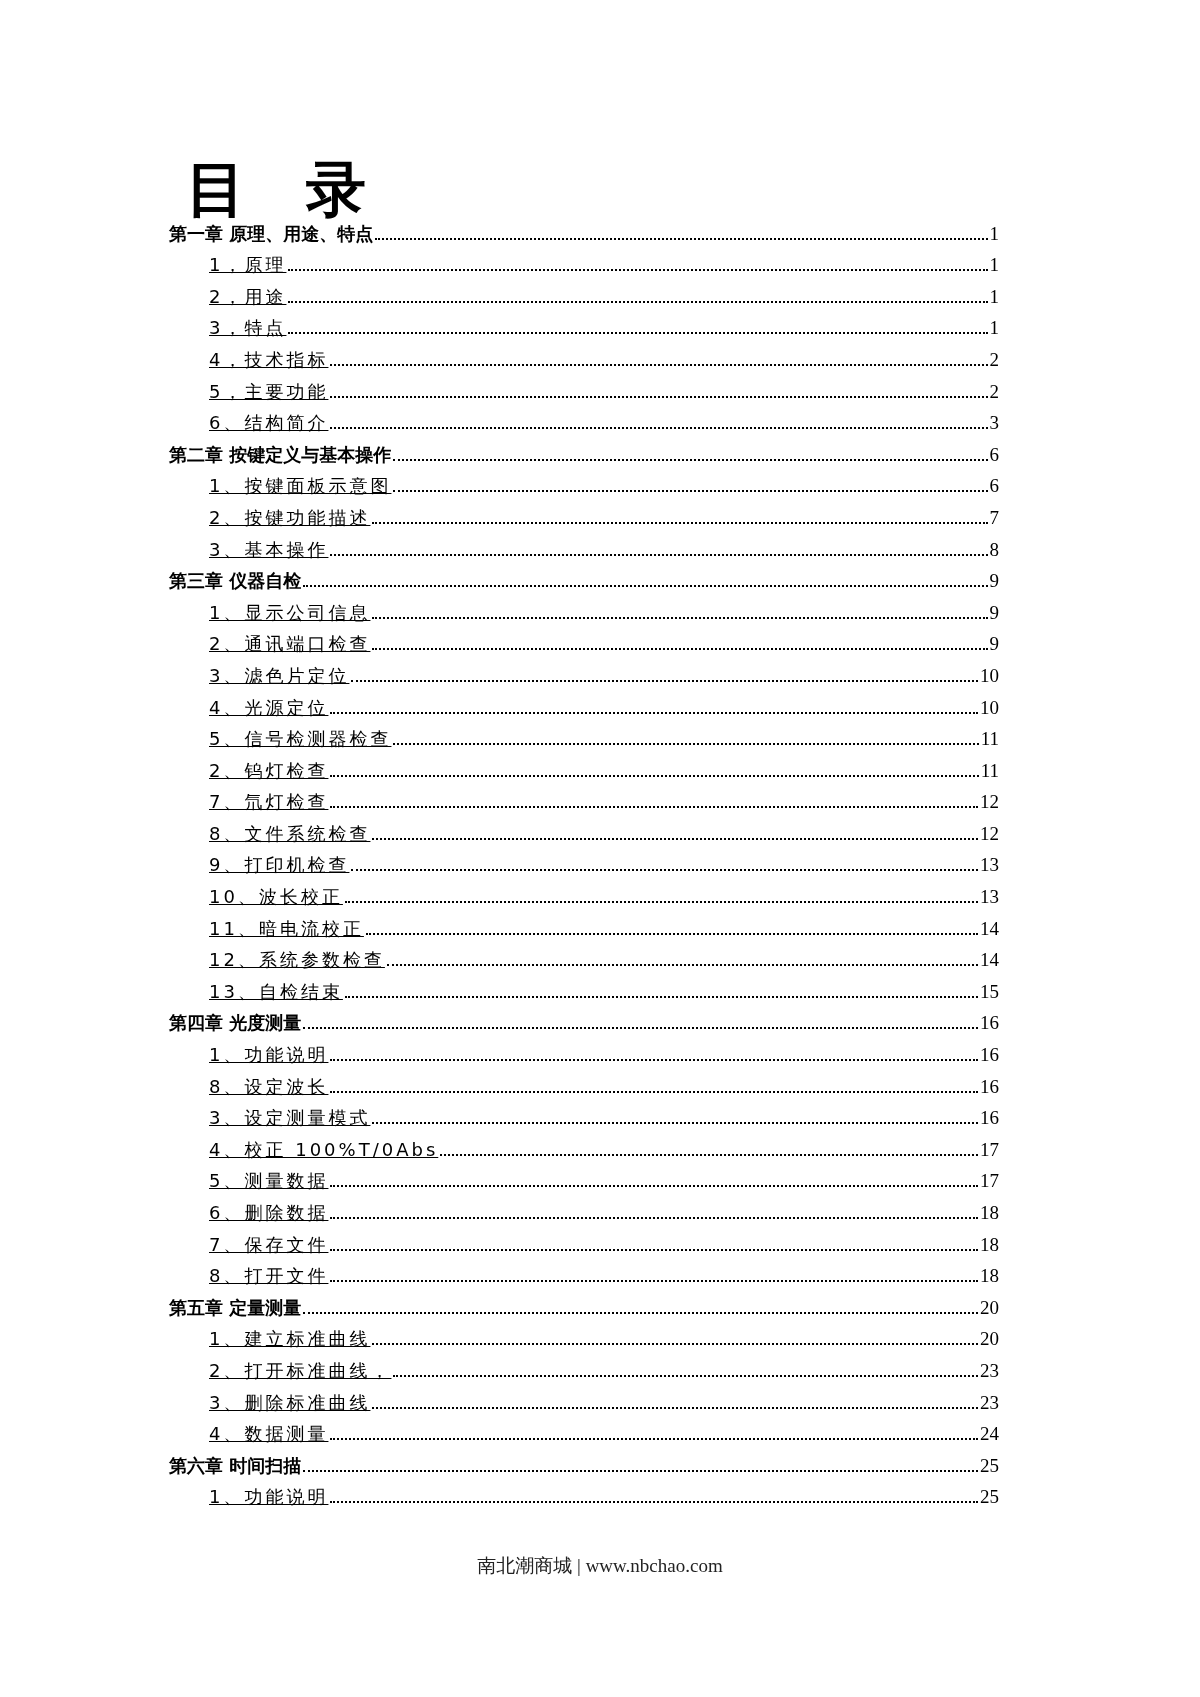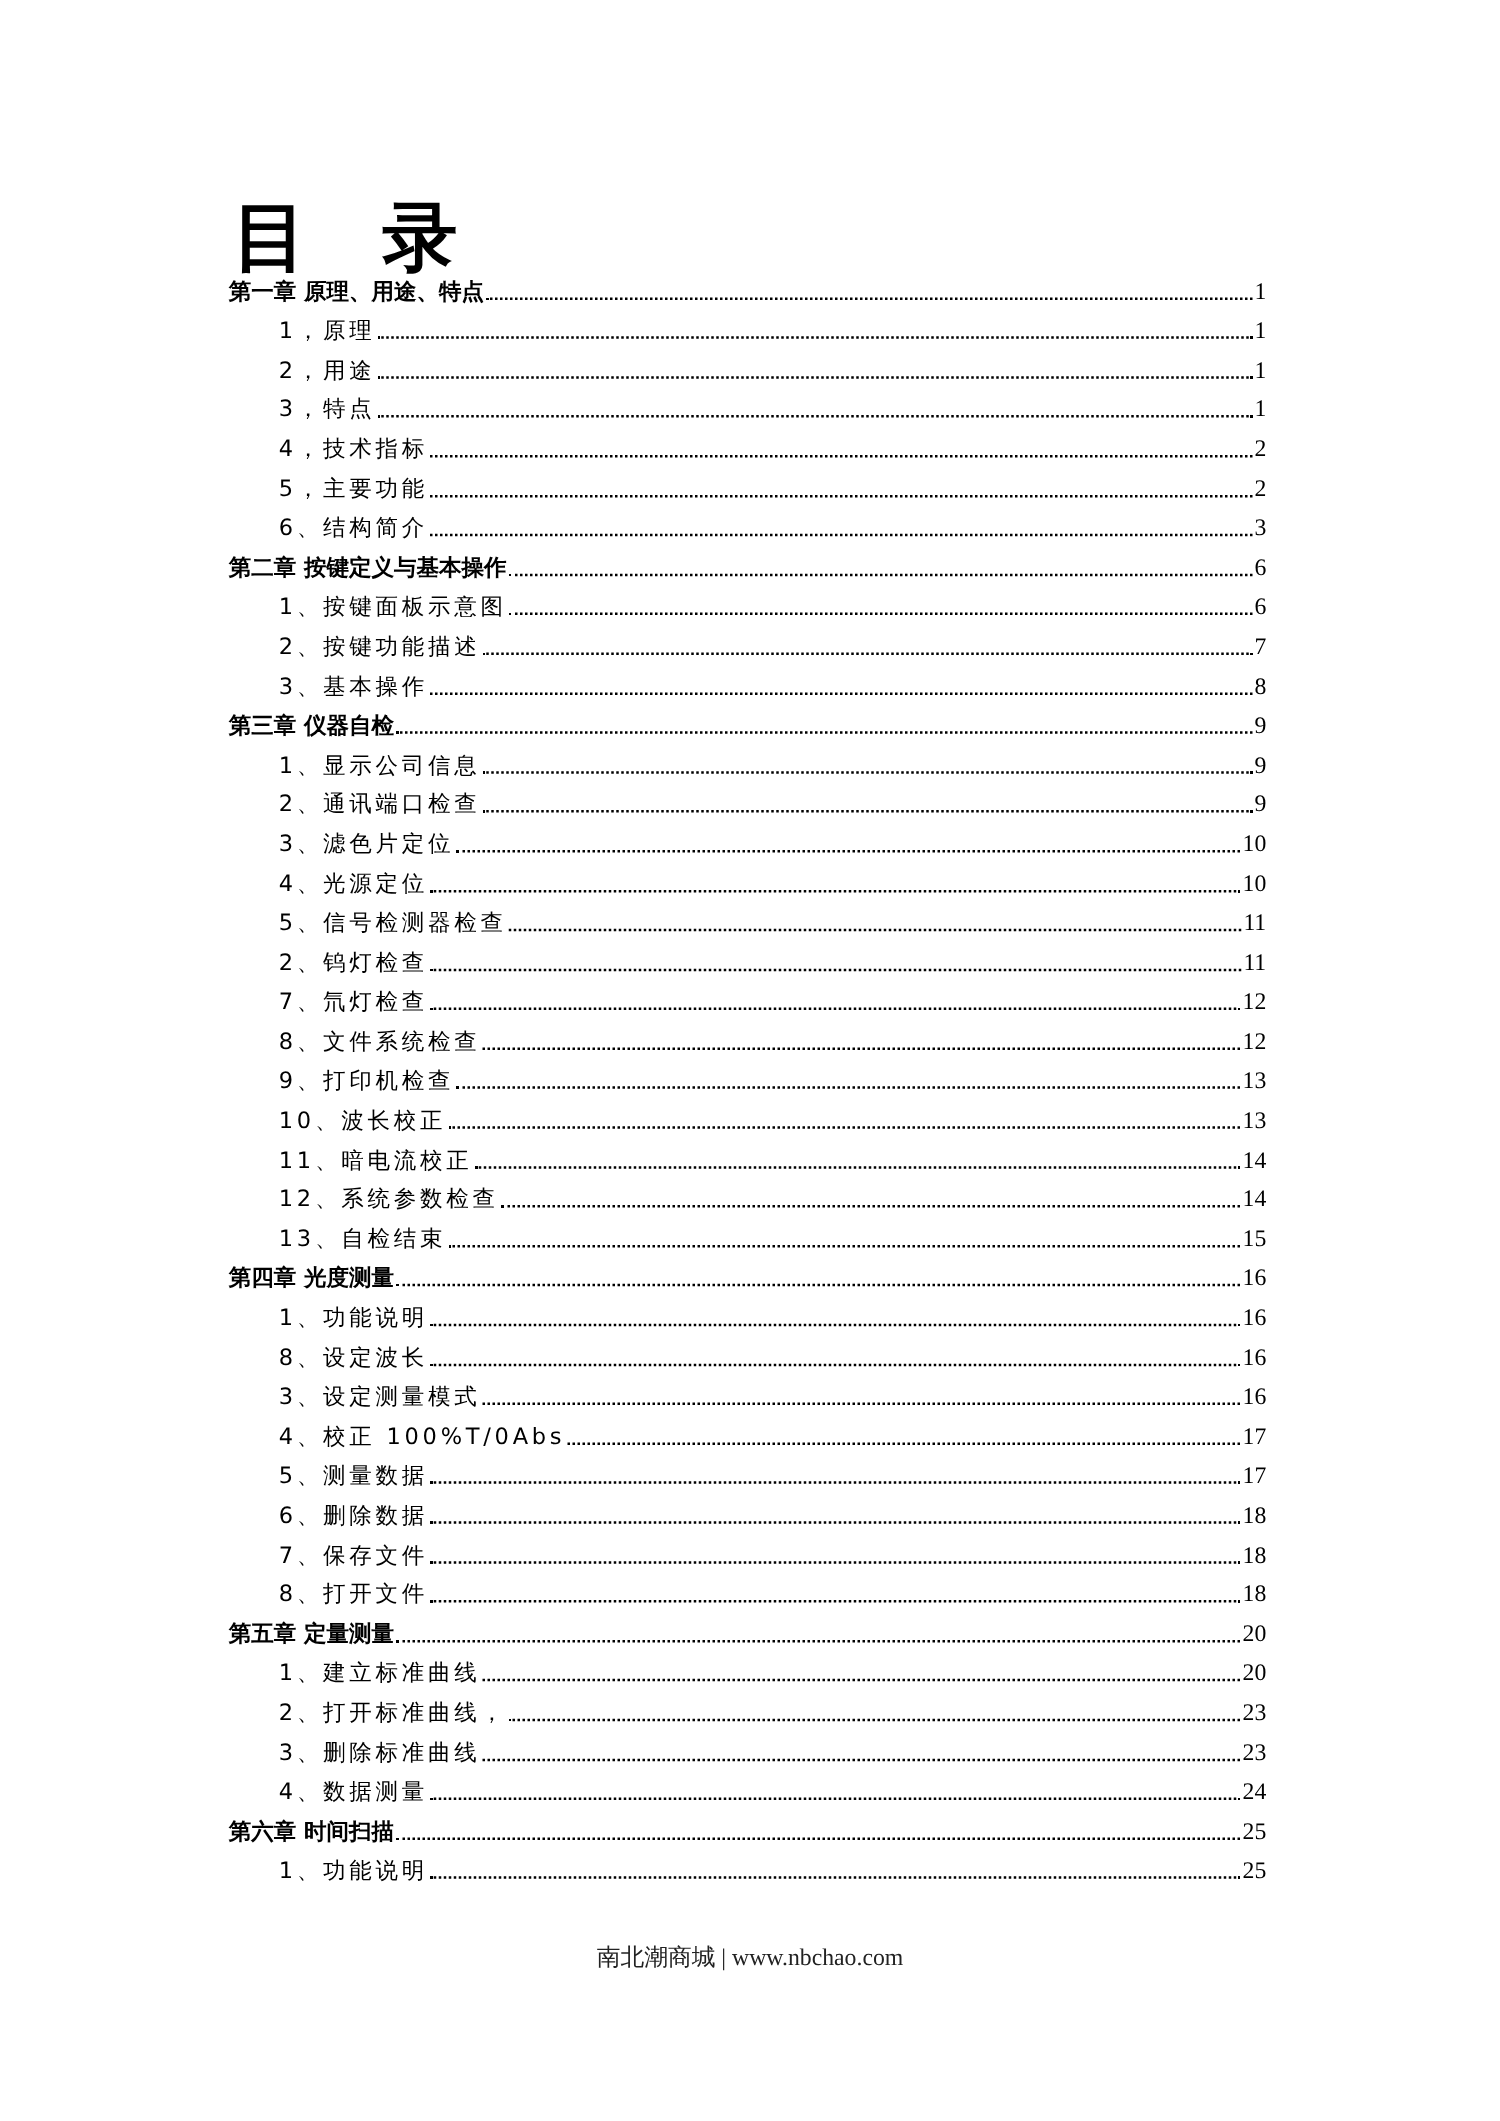--- a/index.html
+++ b/index.html
@@ -2,26 +2,26 @@
 <html><head>
 <meta charset="utf-8">
 <style>
   html, body { margin:0; padding:0; background:#ffffff; }
   body { width:1200px; height:1697px; position:relative; overflow:hidden;
          font-family:"DejaVu Sans", sans-serif; color:#000; }
   .title { position:absolute; left:186px; top:150px; font-size:60px; font-weight:bold;
            letter-spacing:0; font-family:"DejaVu Serif", serif; }
   .title span { display:inline-block; }
   .title .gap { width:60px; }
-  .toc { position:absolute; left:183px; top:213px; width:830px;text-align:center; }
+  .toc { position:absolute; left:169px; top:213px; width:830px;text-align:center; }
   .row { display:flex; align-items:flex-end; height:31.6px; font-size:18px; line-height:22px; }
   .row.chapter { font-weight:bold; font-family:"DejaVu Serif", serif; }
   .row.sub { padding-left:40px; }
   .row .label { white-space:nowrap; }
-  .row.sub .label { letter-spacing:3px; }
+  .row.sub .label { letter-spacing:3px;text-decoration:underline; }
   .row .leader { flex:1; border-bottom:2px dotted #000; margin:0 2px 5px 2px; height:0; }
   .row .page { font-family:"Liberation Serif", serif; font-size:19px; font-weight:normal; white-space:nowrap; }
   .footer { position:absolute; top:1553px; left:0; width:1200px; text-align:center;
             font-family:"Liberation Serif", serif; font-size:19px; color:#222; }
 </style>
 </head>
 <body>
 
 <div class="title">
   <span>目</span><span class="gap"></span><span>录</span>

